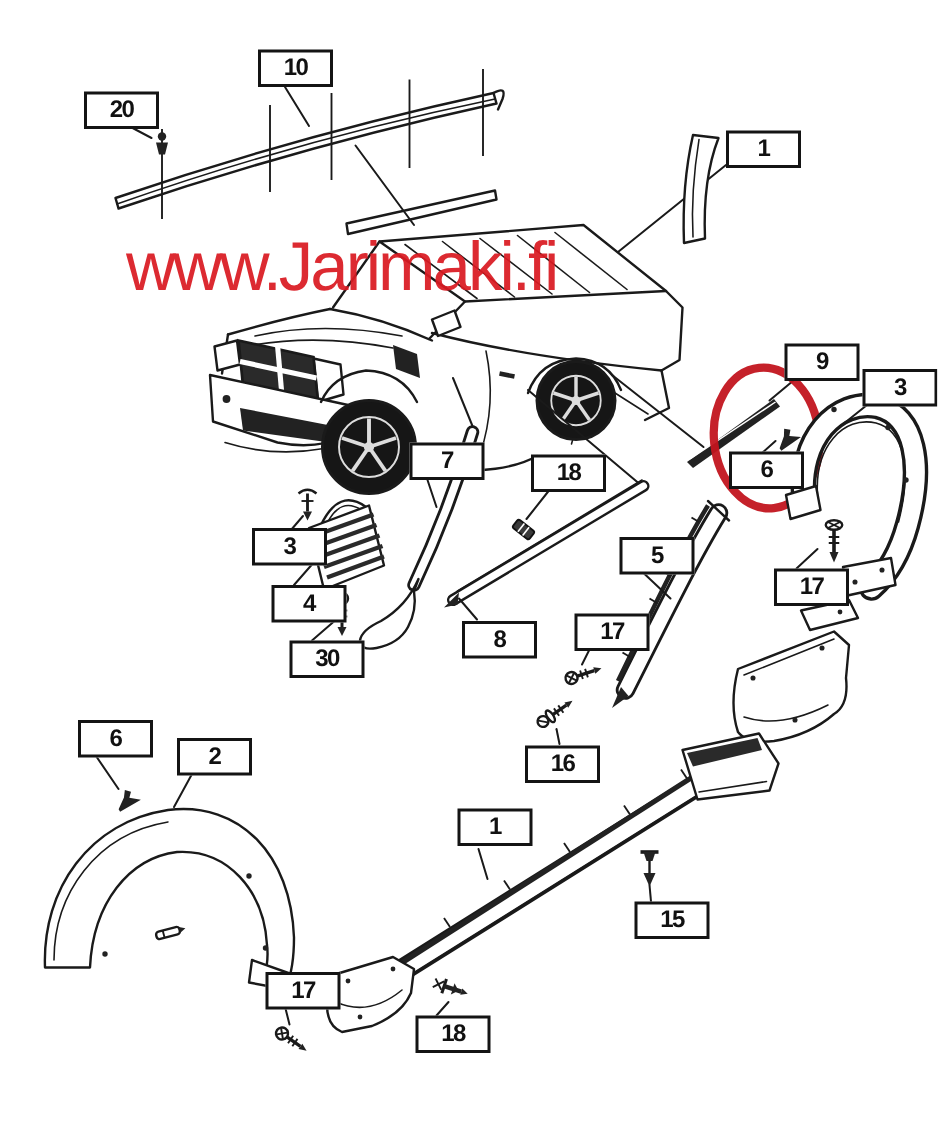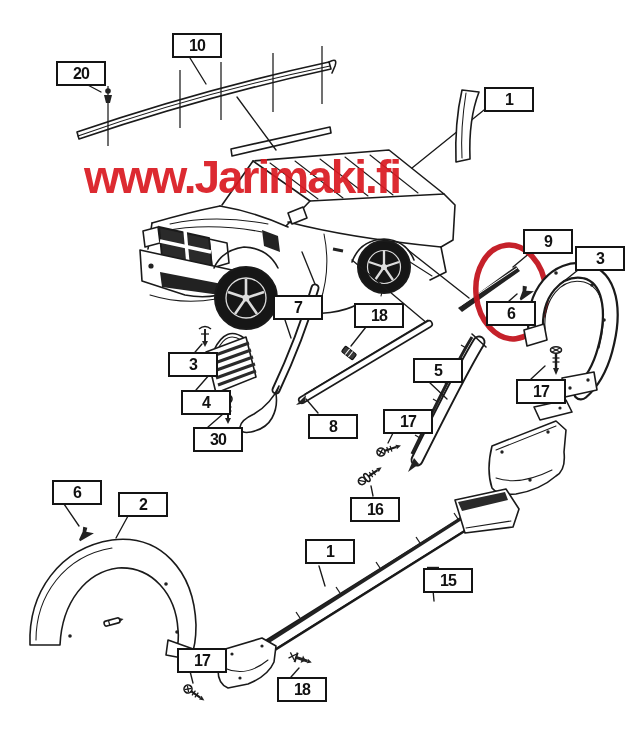--- a/index.html
+++ b/index.html
@@ -11,21 +11,21 @@
   .ln2{fill:none;stroke:#1a1a1a;stroke-width:1.05;stroke-linejoin:round;stroke-linecap:round;}
   .fw{fill:#fff;stroke:#1a1a1a;stroke-width:1.6;stroke-linejoin:round;}
   .fd{fill:#222;stroke:none;}
   .bA{stroke:#1a1a1a;fill:none;stroke-linecap:round;}
   .bB{stroke:#fff;fill:none;stroke-linecap:round;}
   .leader{stroke:#1a1a1a;stroke-width:1.35;fill:none;stroke-linecap:round;}
   .tick{stroke:#1a1a1a;stroke-width:1.25;}
   .dot{fill:#222;}
   
   .watermark{position:absolute;left:84px;top:150px;width:420px;
-             font-weight:700;font-size:46px;letter-spacing:-2px;color:#da1a22;
+             font-weight:400;font-size:46px;letter-spacing:-2px;color:#da1a22;
              opacity:.93;white-space:nowrap;z-index:3;}
   
   .callout{position:absolute;box-sizing:border-box;width:50px;height:25px;
            background:#fff;border:2.6px solid #141414;color:#111;
            display:flex;align-items:center;justify-content:center;
            font-weight:700;font-size:16px;letter-spacing:-1px;z-index:5;}
 </style>
 </head>
 <body>
 
@@ -371,17 +371,17 @@
 <div class="callout" style="left:308px;top:414px">8</div>
 <div class="callout" style="left:383px;top:409px">17</div>
 <div class="callout" style="left:350px;top:497px">16</div>
 <div class="callout" style="left:168px;top:352px">3</div>
 <div class="callout" style="left:181px;top:390px">4</div>
 <div class="callout" style="left:193px;top:427px">30</div>
 <div class="callout" style="left:516px;top:379px">17</div>
 <div class="callout" style="left:52px;top:480px">6</div>
 <div class="callout" style="left:118px;top:492px">2</div>
 <div class="callout" style="left:305px;top:539px">1</div>
-<div class="callout" style="left:423px;top:568px">15</div>
+<div class="callout" style="left:423px;top:601px">15</div>
 <div class="callout" style="left:177px;top:648px">17</div>
 <div class="callout" style="left:277px;top:677px">18</div>
 
 </div>
 
 </body></html>

